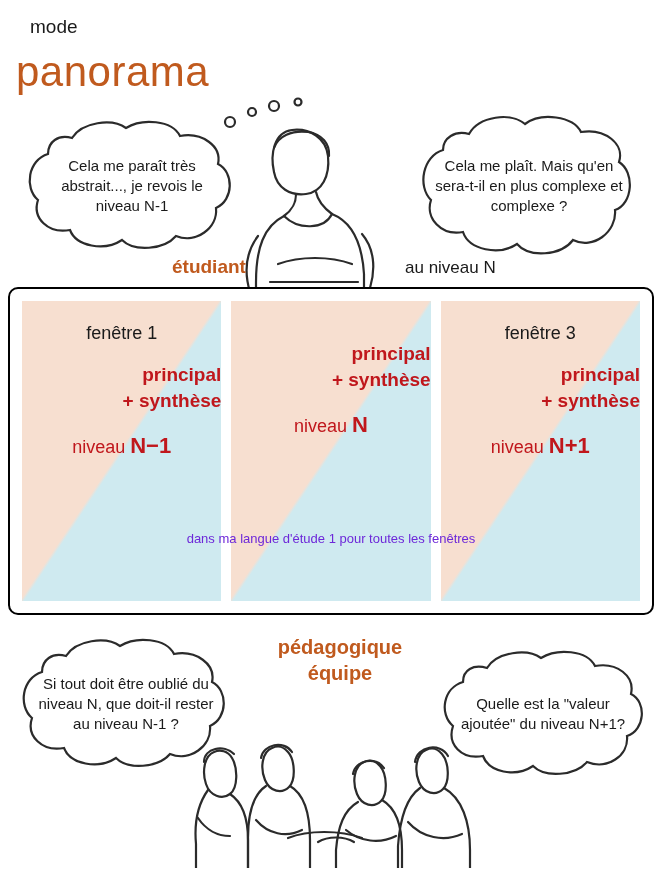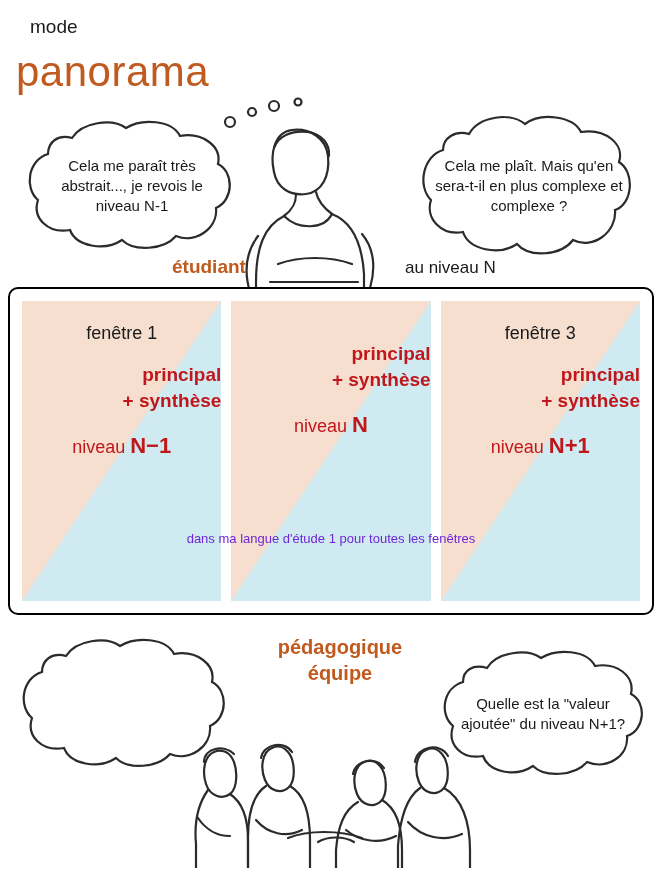--- a/index.html
+++ b/index.html
@@ -261,20 +261,21 @@
 
 <div class="role-team">
   <div>pédagogique</div>
   <div>équipe</div>
 </div>
 
 <div class="bubble" id="bubble-team-left">
   <svg viewBox="0 0 212 136" preserveAspectRatio="none" xmlns="http://www.w3.org/2000/svg">
     <path d="M46 20 C56 4 86 0 100 10 C116 0 146 2 154 18 C176 14 196 28 192 46 C208 54 208 82 190 90 C192 110 170 126 150 118 C138 132 108 134 96 122 C78 134 50 128 44 112 C22 116 6 100 12 82 C-2 70 2 42 22 36 C22 24 32 16 46 20 Z" fill="#ffffff" stroke="#2b2b2b" stroke-width="2.2"></path>
   </svg>
+  <div class="btext">Si tout doit être oublié du niveau N, que doit-il rester au niveau N-1 ?</div>
 </div>
 
 <div class="bubble" id="bubble-team-right">
   <svg viewBox="0 0 200 128" preserveAspectRatio="none" xmlns="http://www.w3.org/2000/svg">
     <path d="M44 18 C54 2 84 -2 98 8 C114 -2 144 0 152 16 C174 12 192 26 188 44 C204 52 202 80 184 86 C186 106 164 120 144 112 C132 126 102 128 90 116 C72 128 46 122 40 106 C18 110 4 94 10 76 C-4 64 0 38 20 32 C20 20 30 14 44 18 Z" fill="#ffffff" stroke="#2b2b2b" stroke-width="2.2"></path>
   </svg>
   <div class="btext">Quelle est la "valeur ajoutée" du niveau N+1?</div>
 </div>
 
 <div class="figure" id="team-figure">

